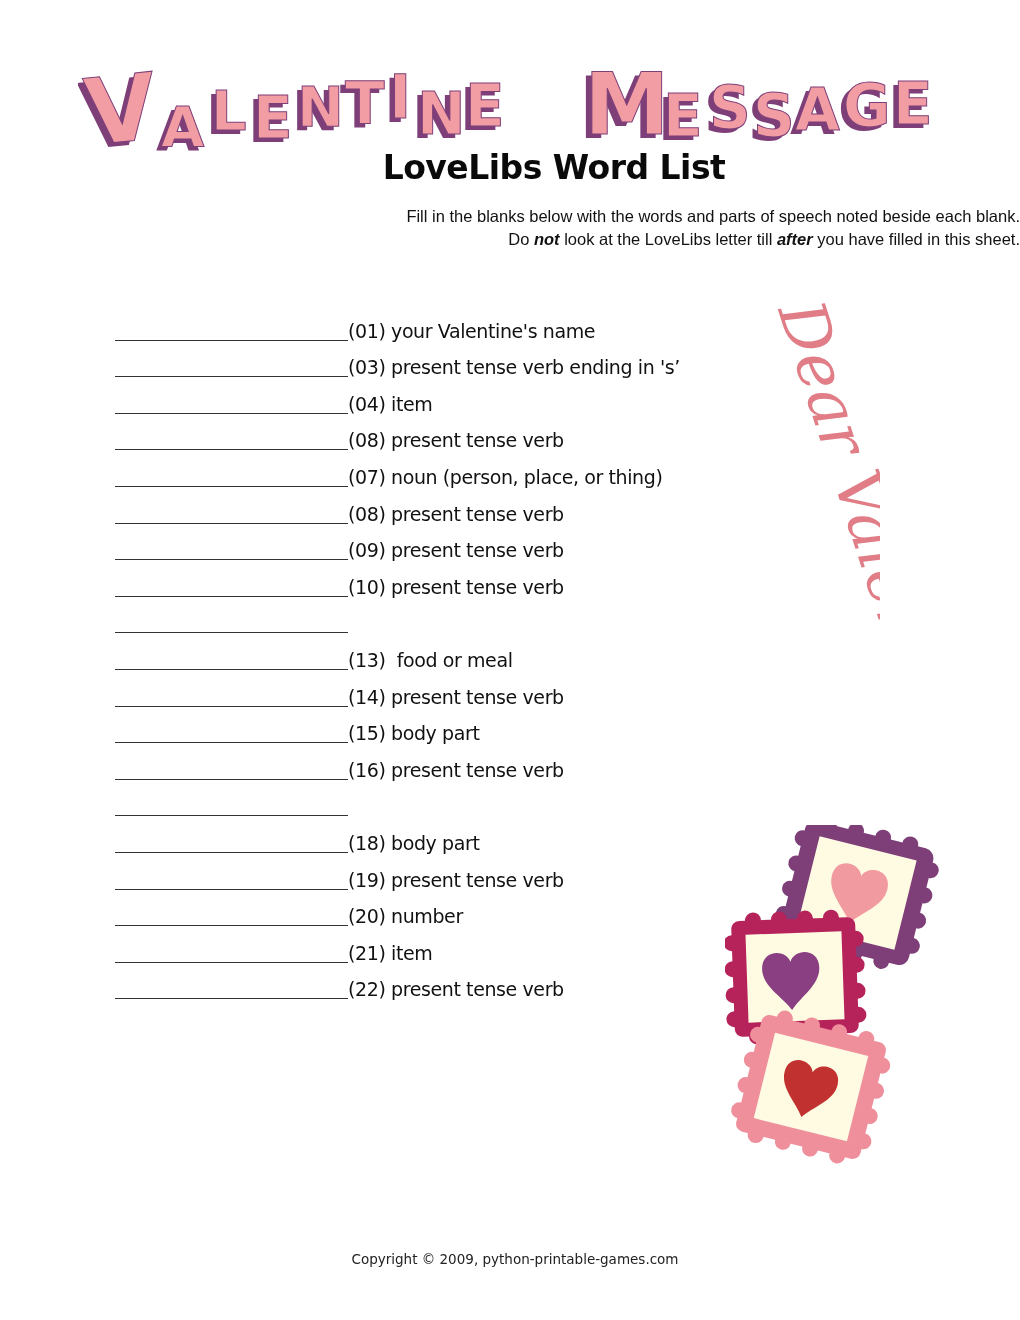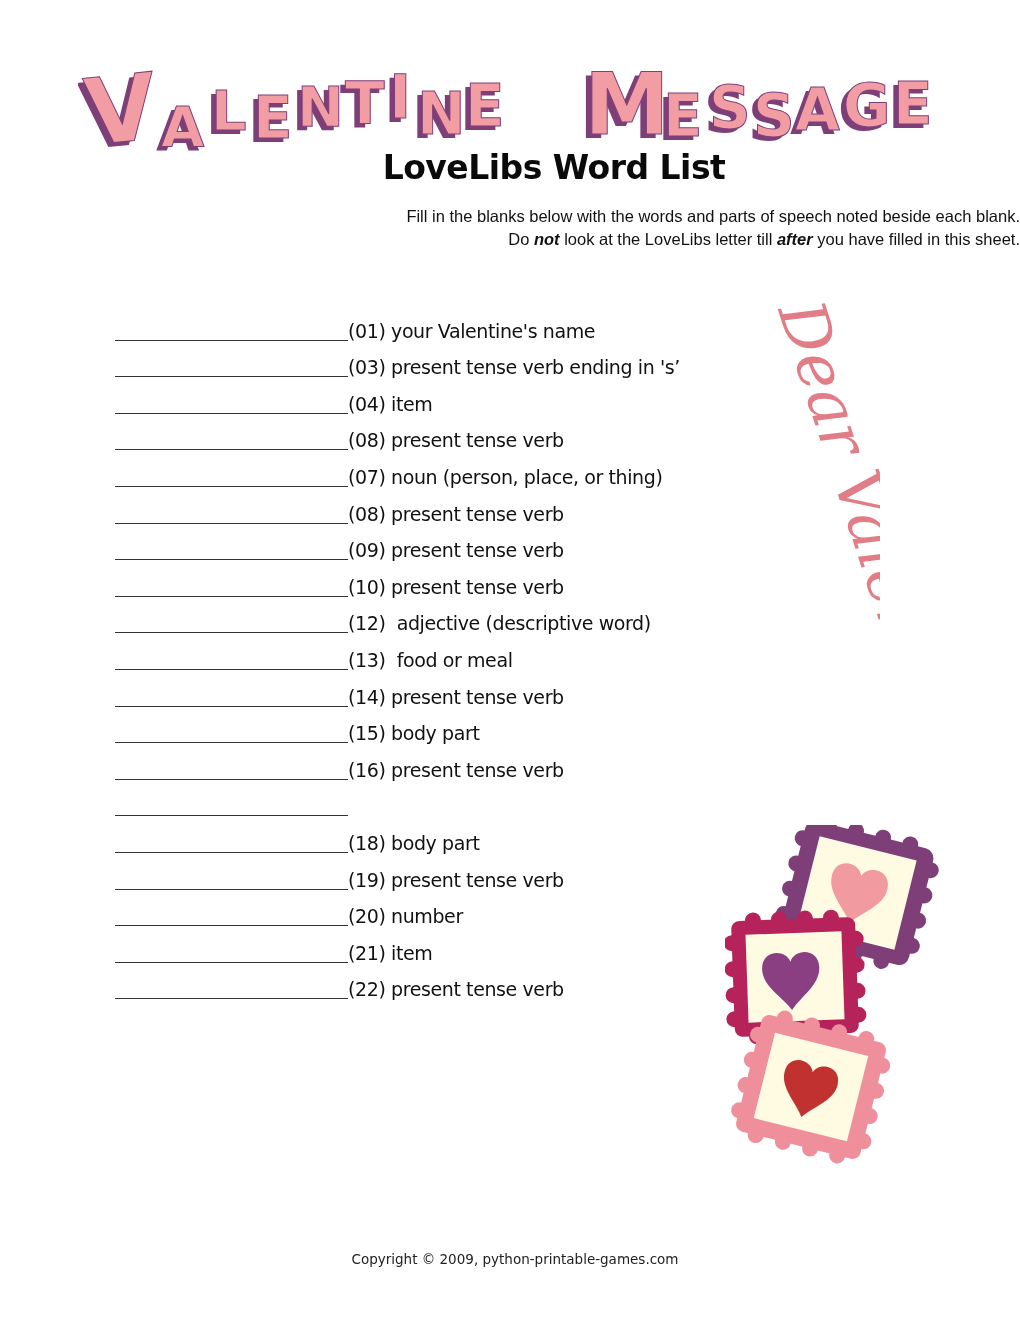--- a/index.html
+++ b/index.html
@@ -203,21 +203,20 @@
   <li class="word-row">
       <input class="blank" type="text" value="" style="">
       <span class="prompt">(09) present tense verb</span>
     </li>
   <li class="word-row">
       <input class="blank" type="text" value="" style="">
       <span class="prompt">(10) present tense verb</span>
     </li>
   <li class="word-row">
       <input class="blank" type="text" value="" style="">
-      <span class="prompt">(12)  adjective (descriptive word)</span>
     </li>
   <li class="word-row">
       <input class="blank" type="text" value="" style="">
       <span class="prompt">(13)  food or meal</span>
     </li>
   <li class="word-row">
       <input class="blank" type="text" value="" style="">
       <span class="prompt">(14) present tense verb</span>
     </li>
   <li class="word-row">

